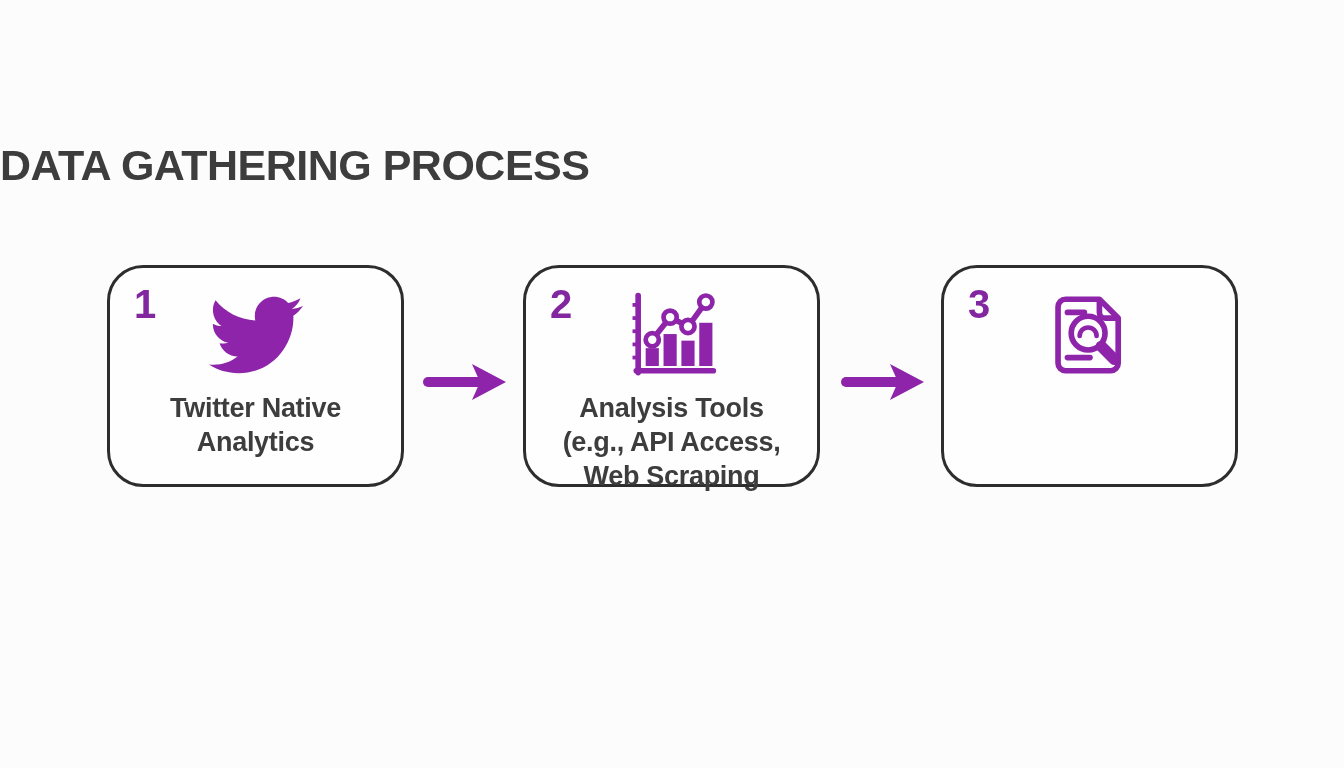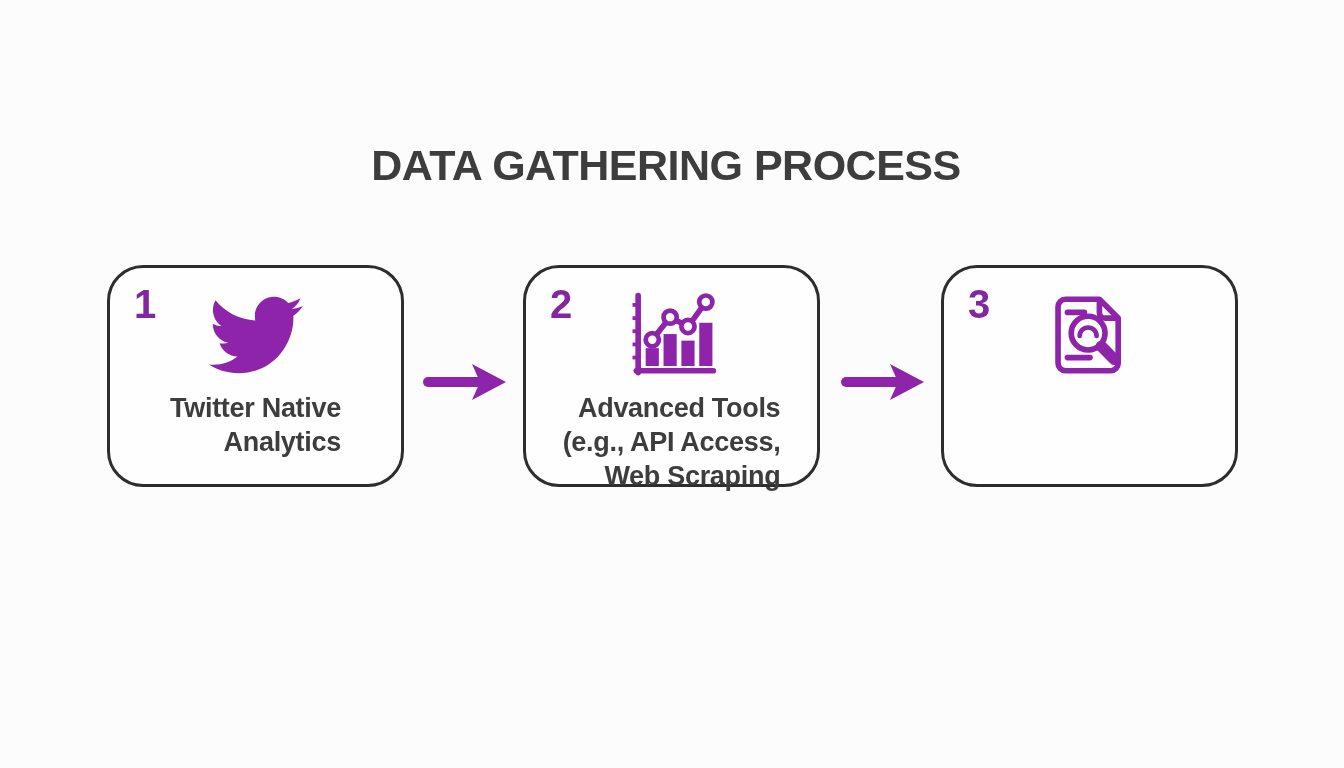--- a/index.html
+++ b/index.html
@@ -10,21 +10,21 @@
     overflow: hidden;
     position: relative;
   }
   .canvas { position: absolute; inset: 0; }
 
   .title {
     position: absolute;
     top: 144px;
     left: 0;
     width: 1332px;
-    text-align: center;
+    text-align: left;
     font-size: 43px;
     font-weight: 700;
     letter-spacing: -0.5px;
     color: #3d3d3d;
     line-height: 1;
   }
 
   .card {
     position: absolute;
     top: 265px;
@@ -59,21 +59,21 @@
     align-items: center;
     justify-content: center;
   }
   .icon-box svg { width: 100%; height: 100%; }
 
   .label {
     margin-top: 10px;
     font-size: 27px;
     font-weight: 700;
     color: #3d3d3d;
-    text-align: right;
+    text-align: center;
     line-height: 1.25;
     white-space: pre-line;
     letter-spacing: -0.3px;
   }
 
   .arrow {
     position: absolute;
     top: 360px;
     width: 86px;
     height: 44px;
@@ -124,21 +124,21 @@
         <rect class="accent-fill" x="41" y="49" width="14" height="34"></rect>
         <rect class="accent-fill" x="60" y="56" width="14" height="27"></rect>
         <rect class="accent-fill" x="79" y="37" width="14" height="46"></rect>
         <polyline class="accent-stroke" points="29,55 48,31 67,41 86,15" stroke-width="6" stroke-linejoin="round"></polyline>
         <circle cx="29" cy="55" r="7" fill="#fefefe" stroke="#8e24aa" stroke-width="5"></circle>
         <circle cx="48" cy="31" r="7" fill="#fefefe" stroke="#8e24aa" stroke-width="5"></circle>
         <circle cx="67" cy="41" r="7" fill="#fefefe" stroke="#8e24aa" stroke-width="5"></circle>
         <circle cx="86" cy="15" r="7" fill="#fefefe" stroke="#8e24aa" stroke-width="5"></circle>
       </svg>
     </div>
-    <p class="label">Advanced Tools
+    <p class="label">Analysis Tools
 (e.g., API Access,
 Web Scraping</p>
   </section>
 
   <div class="arrow arrow2">
     <svg viewBox="0 0 86 44" aria-hidden="true">
       <line class="accent-stroke" x1="6" y1="22" x2="56" y2="22" stroke-width="10" stroke-linecap="round"></line>
       <polygon class="accent-fill" points="50,4 84,22 50,40 58,22"></polygon>
     </svg>
   </div>

